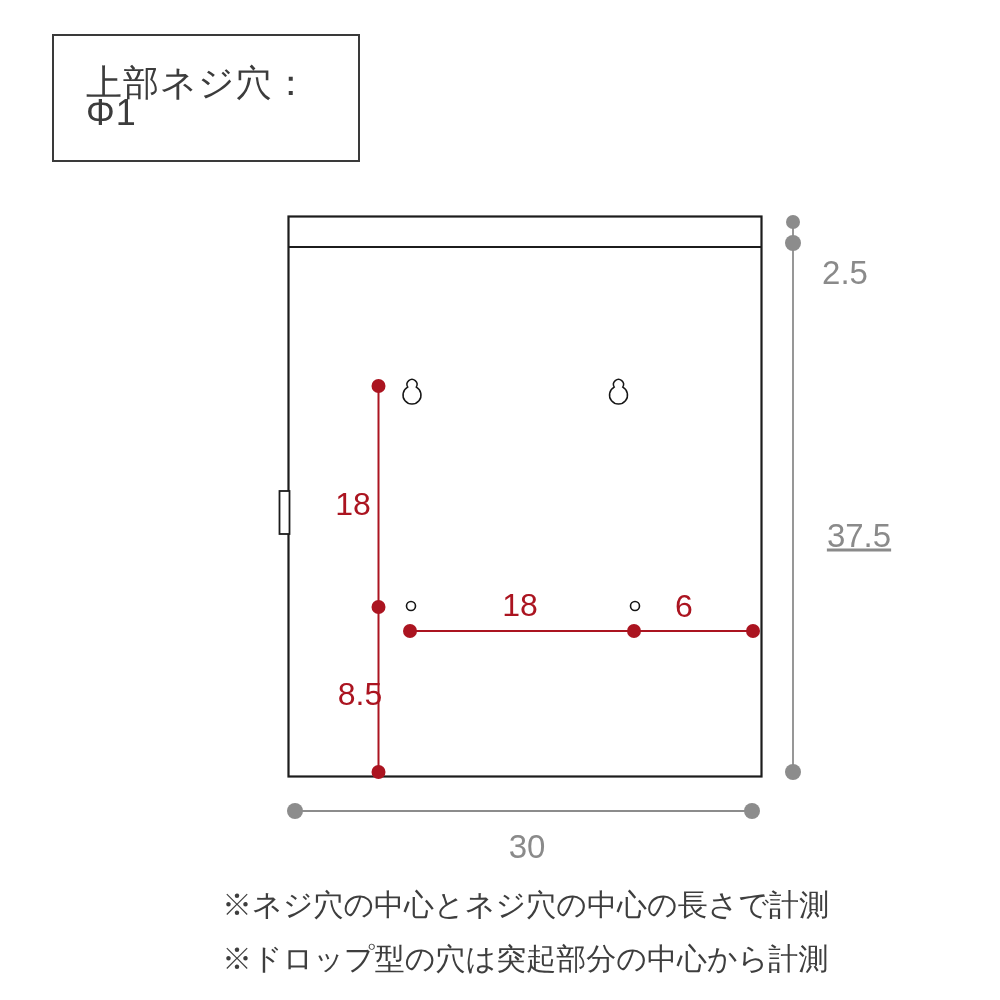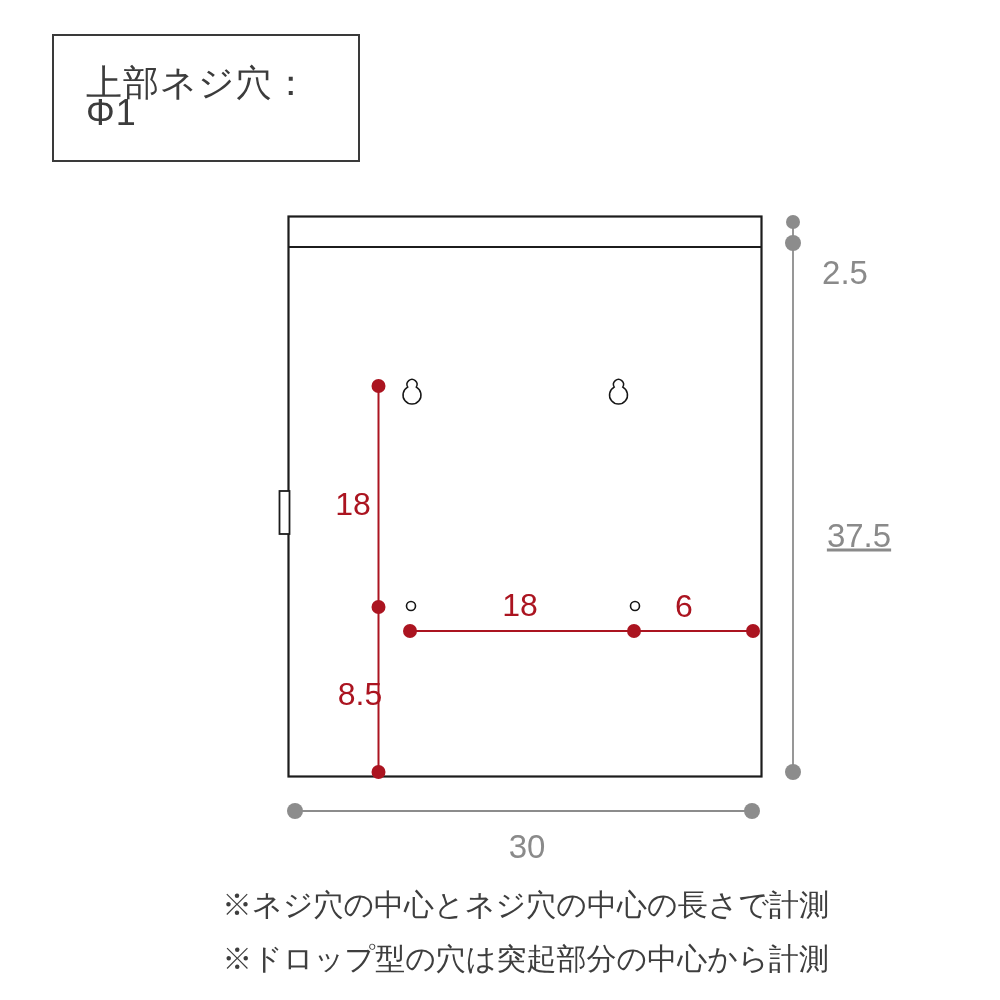--- a/index.html
+++ b/index.html
@@ -34,21 +34,20 @@
   }
   .info-box .line{
     color:#3c3c3c;font-size:36px;line-height:30px;
     letter-spacing:1px;
   }
 
   .notes{position:absolute;left:222px;top:890px;}
   .notes .line{
     color:#3e3e3e;font-size:30px;line-height:30px;
     white-space:nowrap;
-    text-align:center;
   }
   .notes .line + .line{margin-top:24px;}
 </style>
 </head>
 <body>
 
 <div class="canvas">
 
   <div class="info-box">
     <div class="line">上部ネジ穴：Φ1</div>

